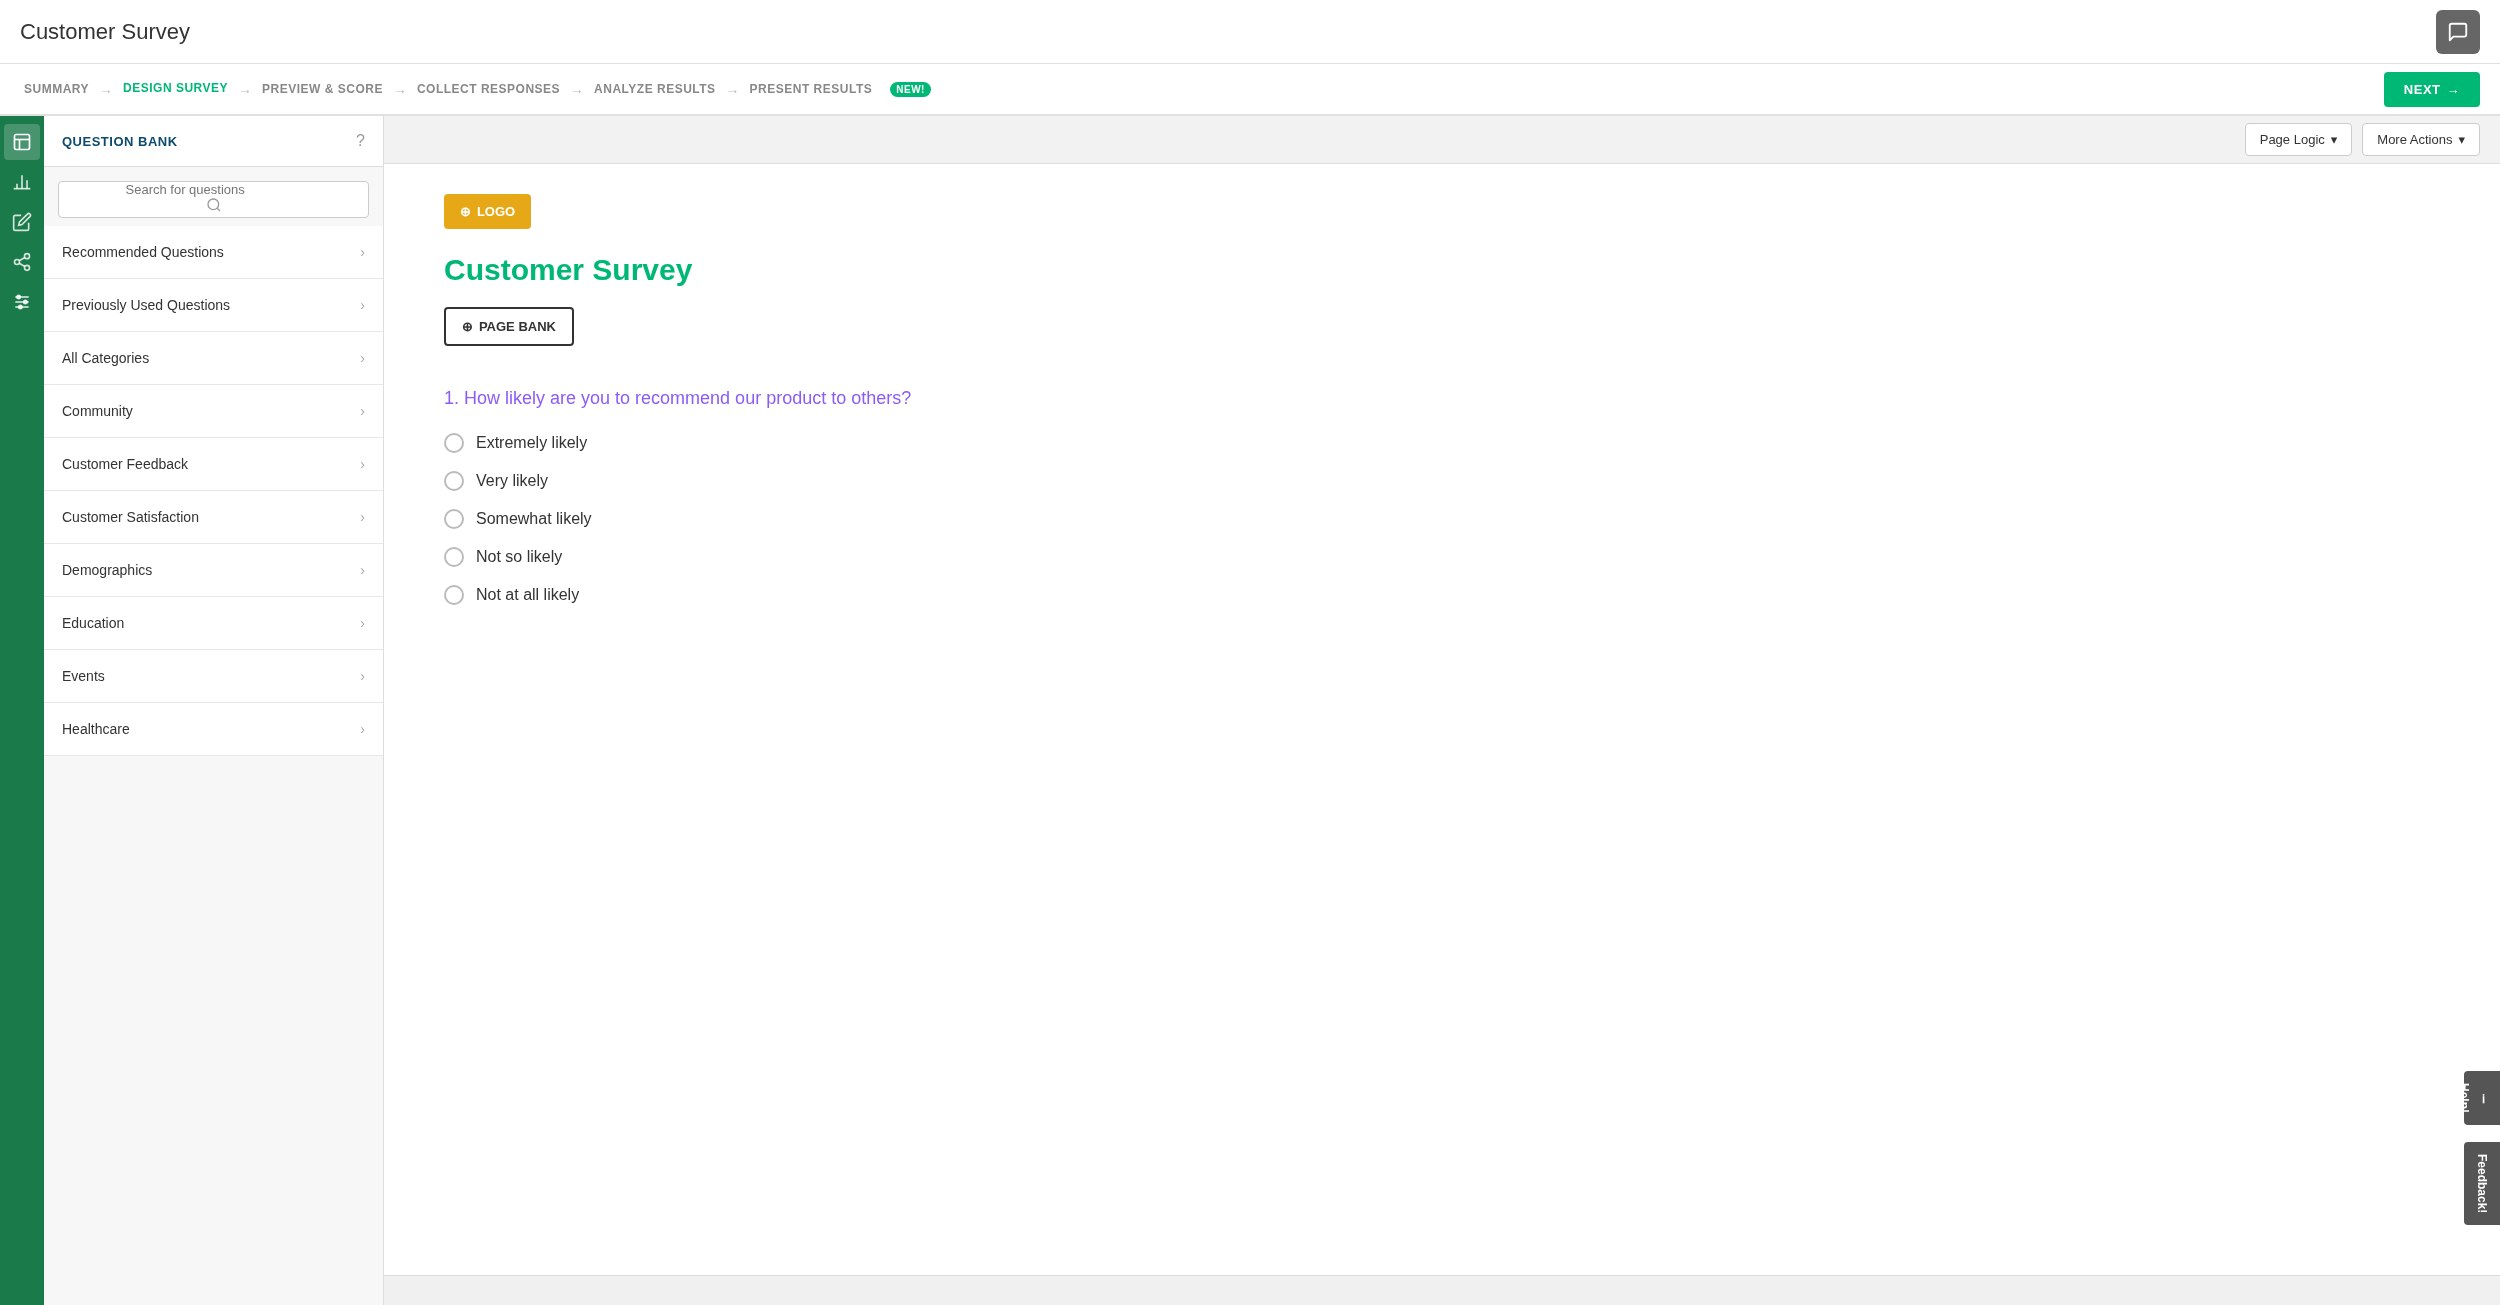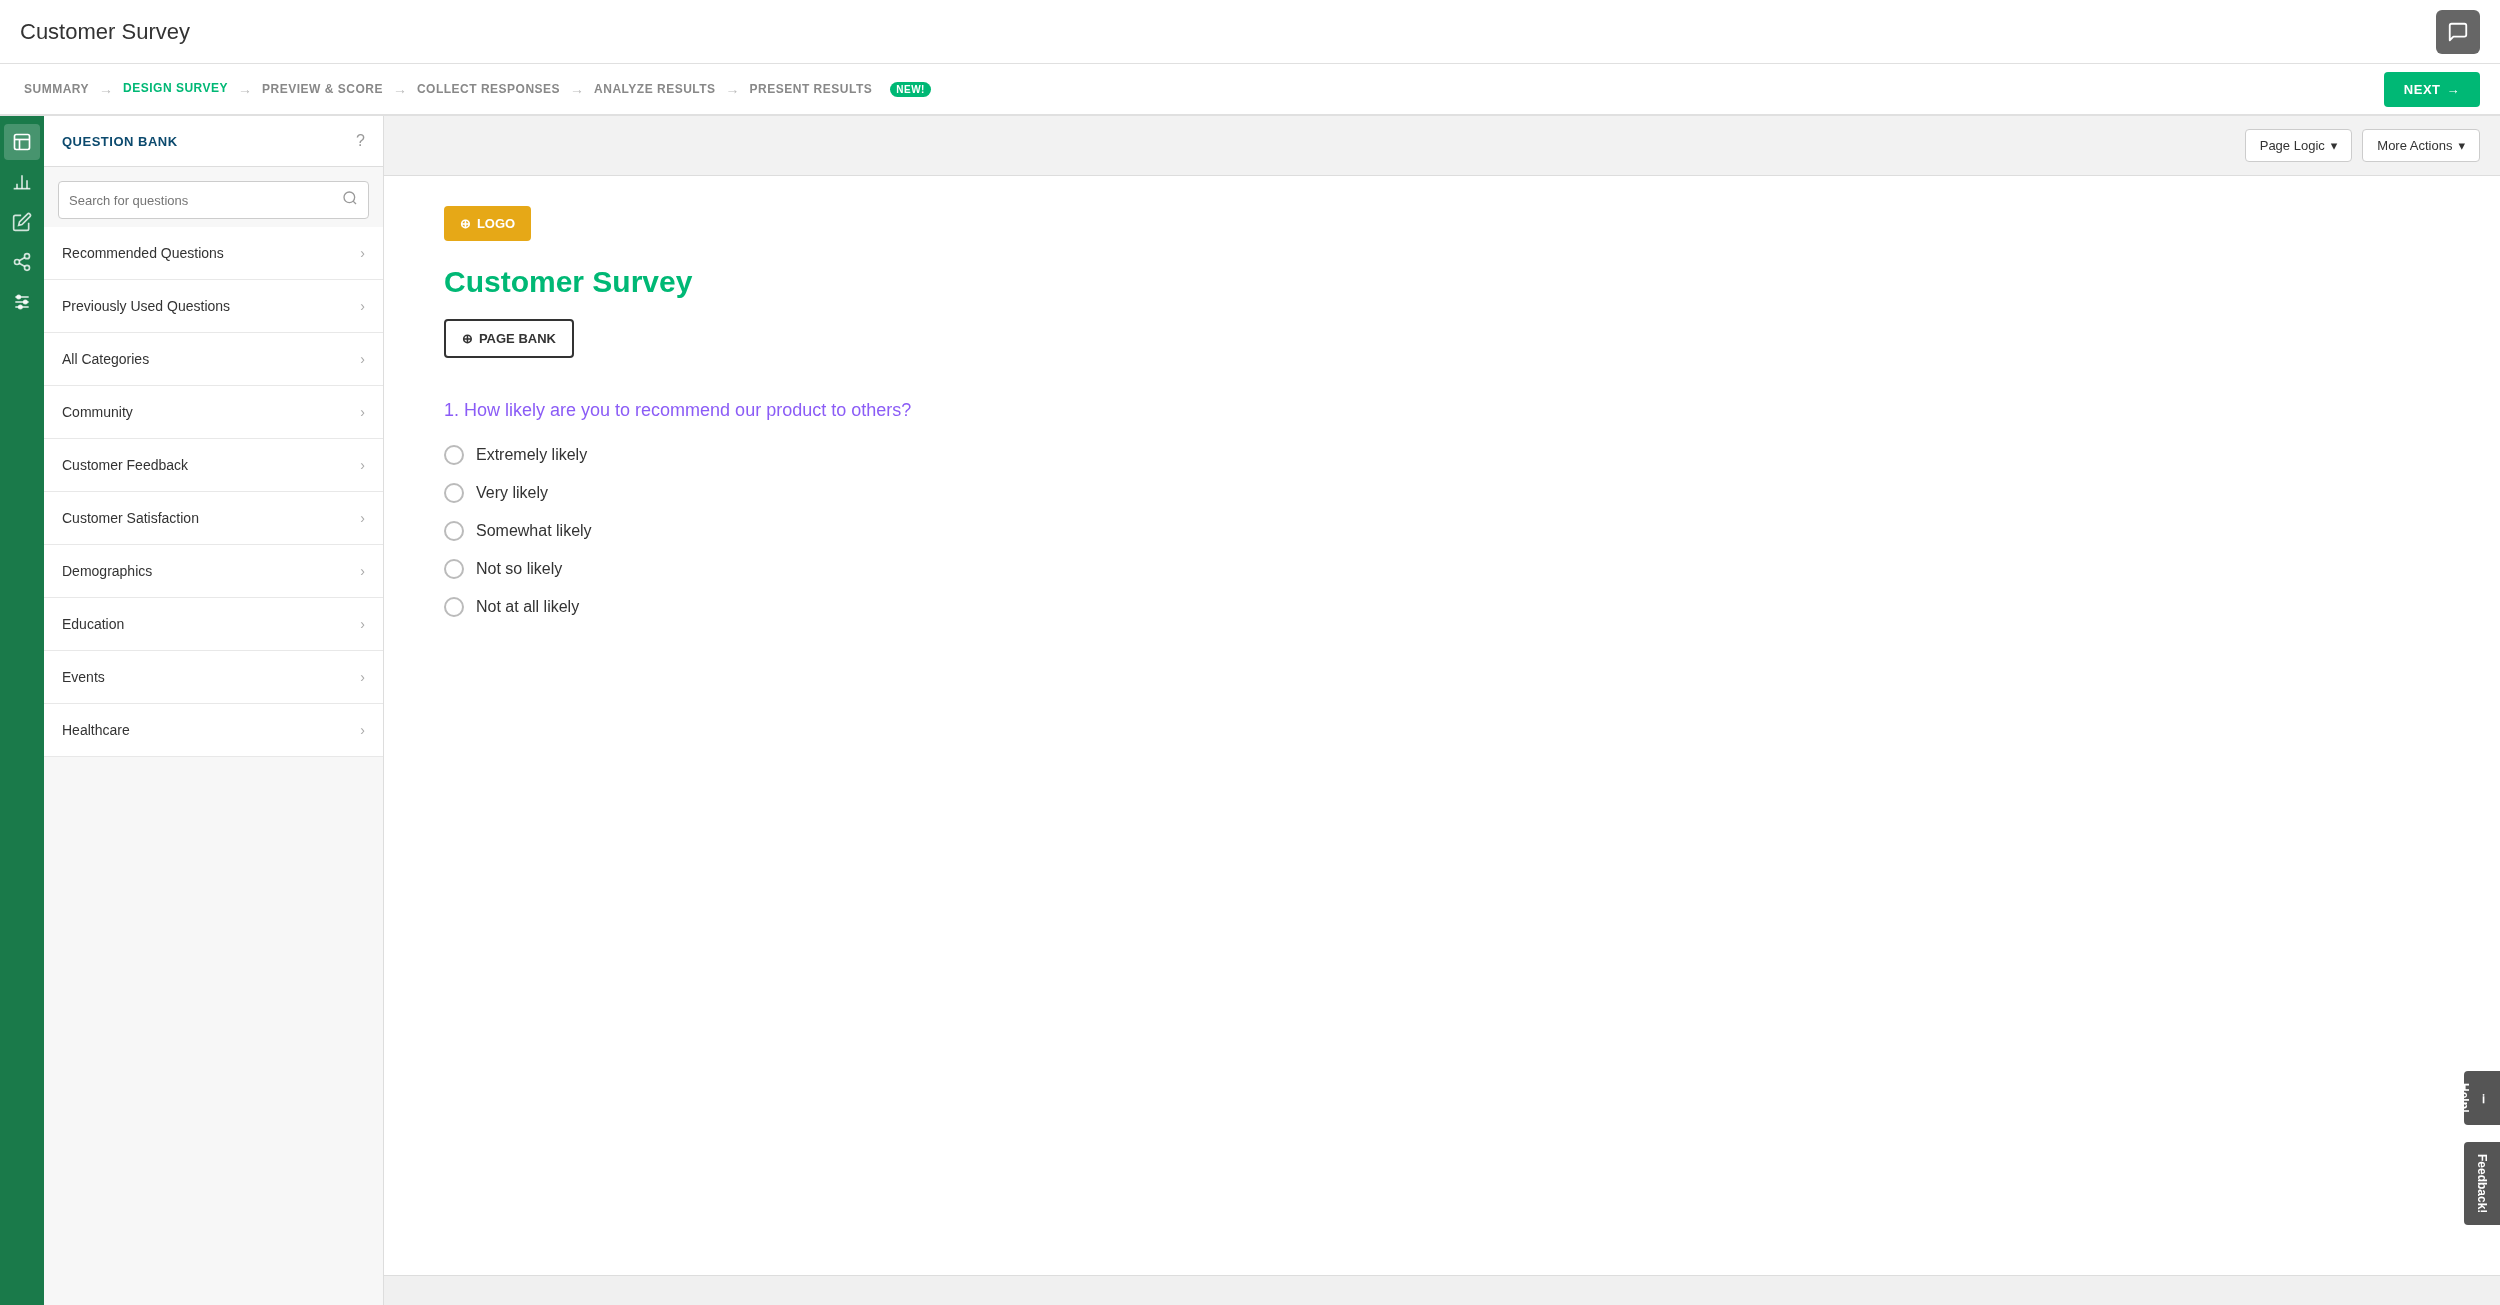--- a/index.html
+++ b/index.html
@@ -61,21 +61,21 @@
     }
     #qb-header {
       display: flex; align-items: center; justify-content: space-between;
       padding: 16px 18px; border-bottom: 1px solid #ddd; background: #fff;
     }
     #qb-title { font-size: 13px; font-weight: 700; letter-spacing: 0.5px; color: #0c4a6e; text-transform: uppercase; }
     #qb-help { color: #999; cursor: pointer; font-size: 16px; }
     #search-box {
       margin: 14px 14px 8px 14px;
       display: flex; align-items: center;
-      background: #fff; border: 1px solid #ccc; border-radius: 4px; padding: 8px 10px;
+      background: #fff; border: 1px solid #ccc; border-radius: 4px; padding: 0 10px; flex-direction: column;
     }
     #search-input {
       border: none; outline: none; background: transparent; flex: 1;
       font-size: 13px; color: #666;
     }
     #search-icon-btn { color: #999; cursor: pointer; font-size: 16px; }
     #qb-list { overflow-y: auto; flex: 1; }
     .qb-item {
       display: flex; align-items: flex-start; justify-content: space-between;
       padding: 18px 18px; border-bottom: 1px solid #e8e8e8;
@@ -86,21 +86,21 @@
 
     
     #qb-list::-webkit-scrollbar { width: 6px; }
     #qb-list::-webkit-scrollbar-thumb { background: #bbb; border-radius: 3px; }
 
     
     #survey-canvas { flex: 1; display: flex; flex-direction: column; overflow: hidden; }
     #canvas-toolbar {
       background: #f2f2f2; border-bottom: 1px solid #ddd;
       display: flex; align-items: center; justify-content: flex-end;
-      padding: 10px 20px; gap: 10px; height: 60px;
+      padding: 10px 20px; gap: 10px; height: 48px;
     }
     .toolbar-btn {
       display: flex; align-items: center; gap: 6px;
       background: #fff; border: 1px solid #ccc; border-radius: 4px;
       padding: 8px 14px; font-size: 13px; cursor: pointer; color: #333;
     }
 
     #canvas-content { flex: 1; overflow-y: auto; padding: 30px 60px; }
 
     

